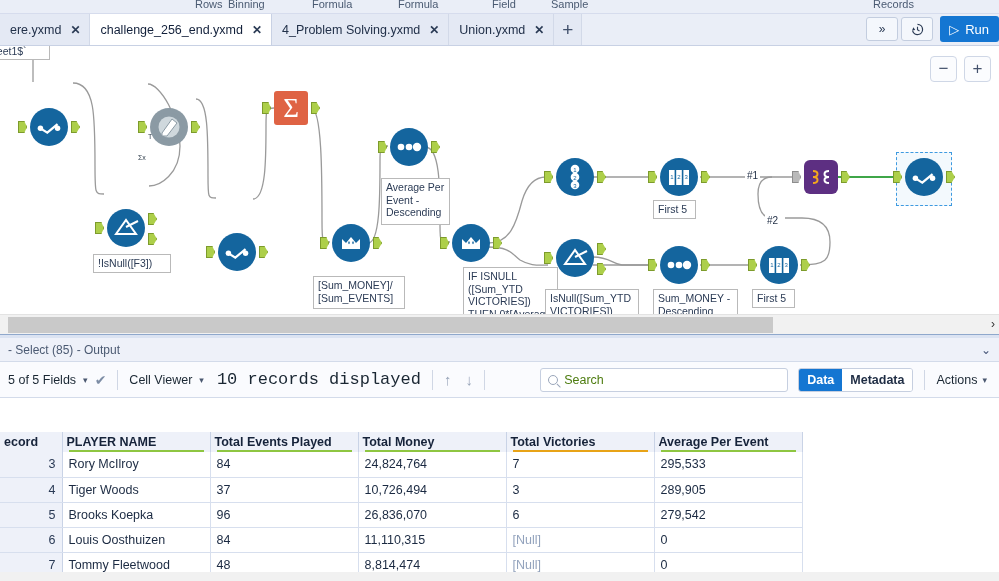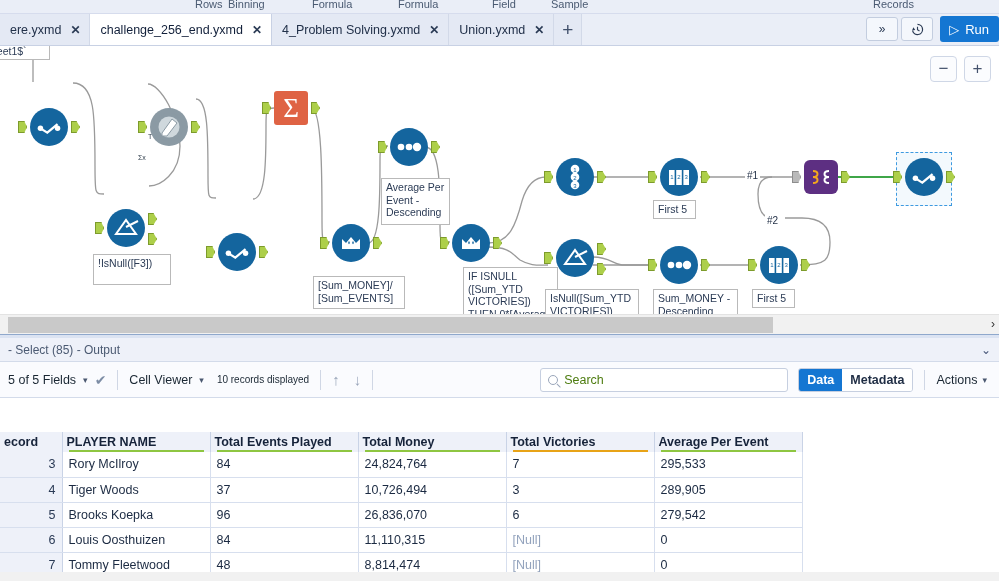--- a/index.html
+++ b/index.html
@@ -237,21 +237,21 @@
 
       <path d="M593 219 L 652 219"></path>
     </g>
     <g fill="none" stroke="#3fa648" stroke-width="2">
       <path d="M838 131 L 900 131"></path>
     </g>
   </svg>
 
   <div id="ann-host">
       <div class="ann" style="left: -14px; top: -4px; width: 64px; height: 18px;">heet1$`</div>
-      <div class="ann" style="left: 93px; top: 208px; width: 78px; height: 31px;">!IsNull([F3])</div>
+      <div class="ann" style="left: 93px; top: 208px; width: 78px; height: 19px;">!IsNull([F3])</div>
       <div class="ann" style="left: 313px; top: 230px; width: 92px; height: 33px;">[Sum_MONEY]/
 [Sum_EVENTS]</div>
       <div class="ann" style="left: 381px; top: 132px; width: 69px; height: 47px;">Average Per
 Event -
 Descending</div>
       <div class="ann" style="left: 463px; top: 221px; width: 95px; height: 86px;">IF ISNULL
 ([Sum_YTD
 VICTORIES])
 THEN 0*[Average
 Per Event]
@@ -473,21 +473,21 @@
   <div id="res-toolbar">
     <div class="grp">
       <span style="font-size:12.5px;">5 of 5 Fields</span>
       <span class="caret">▾</span>
       <span class="tick">✔</span>
     </div>
     <div class="vsep"></div>
     <div class="grp">
       <span style="font-size:12.5px;">Cell Viewer</span>
       <span class="caret">▾</span>
-      <span style="font-size:10px;margin-left:6px;">10 records displayed</span>
+      <span style="font-size:17px;margin-left:6px;font-family:Liberation Mono, monospace;">10 records displayed</span>
     </div>
     <div class="vsep"></div>
     <div class="grp" style="gap:14px;">
       <span class="arrw">↑</span>
       <span class="arrw">↓</span>
     </div>
     <div class="vsep"></div>
     <div style="flex:1 1 auto;"></div>
     <div id="searchbox">
       <span class="mag"></span>

